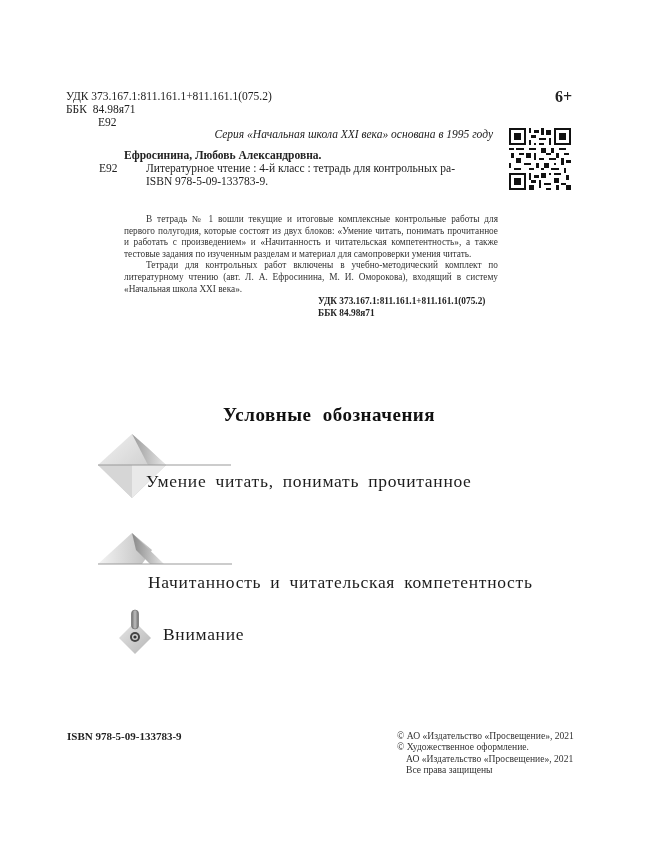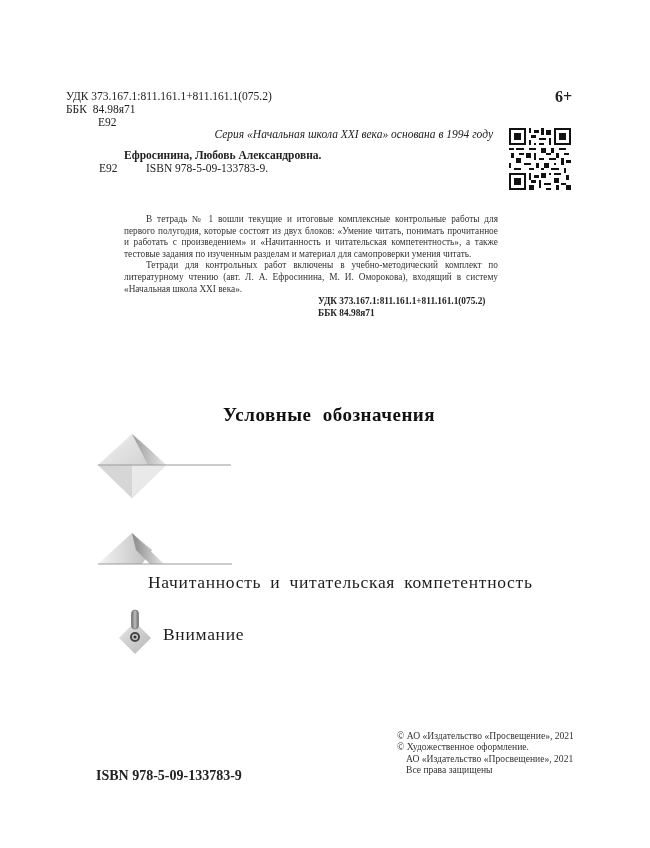--- a/index.html
+++ b/index.html
@@ -20,21 +20,21 @@
 <body>
 
 <div class="abs ser small" style="left:66px; top:90px; width:300px;">
   <div>УДК 373.167.1:811.161.1+811.161.1(075.2)</div>
   <div style="word-spacing:3px;">ББК 84.98я71</div>
   <div style="padding-left:32px;">Е92</div>
 </div>
 
 <div class="abs ser bold" style="left:555px; top:88px; font-size:16px;">6+</div>
 
-<div class="abs ser small ital" style="left:171px; top:128px; width:322px; text-align:right;">Серия «Начальная школа XXI века» основана в 1994 году</div>
+<div class="abs ser small ital" style="left:171px; top:128px; width:322px; text-align:right;">Серия «Начальная школа XXI века» основана в 1995 году</div>
 
 <div class="abs qr" style="left:509px; top:128px;">
   <svg width="62" height="62" viewBox="0 0 25 25" shape-rendering="crispEdges">
     <rect width="25" height="25" fill="#fff"></rect>
     <g fill="#111">
       <rect x="0" y="0" width="7" height="7"></rect>
         <rect x="1" y="1" width="5" height="5" fill="#fff"></rect>
         <rect x="2" y="2" width="3" height="3"></rect>
       <rect x="18" y="0" width="7" height="7"></rect>
         <rect x="19" y="1" width="5" height="5" fill="#fff"></rect>
@@ -95,20 +95,21 @@
         <rect x="15" y="24" width="2" height="1"></rect>
         <rect x="19" y="23" width="1" height="2"></rect>
         <rect x="23" y="23" width="2" height="2"></rect>
     </g>
   </svg>
 </div>
 
 <div class="abs ser small bold" style="left:124px; top:149px;">Ефросинина, Любовь Александровна.</div>
 <div class="abs ser small" style="left:99px; top:162px;">Е92</div>
 <div class="abs ser small biblio" style="left:124px; top:162px; width:374px;">
+  <p style="padding-left:22px;">Литературное чтение : 4-й класс : тетрадь для контрольных ра-</p>
   <p style="padding-left:22px;">ISBN 978-5-09-133783-9.</p>
 </div>
 
 <div class="abs ser tiny annot" style="left:124px; top:214px; width:374px;">
   <p>В тетрадь № 1 вошли текущие и итоговые комплексные контрольные работы для первого полугодия, которые состоят из двух блоков: «Умение читать, понимать прочитанное и работать с произведением» и «Начитанность и читательская компетентность», а также тестовые задания по изученным разделам и материал для самопроверки умения читать.</p>
   <p>Тетради для контрольных работ включены в учебно-методический комплект по литературному чтению (авт. Л. А. Ефросинина, М. И. Оморокова), входящий в систему «Начальная школа XXI века».</p>
 </div>
 
 <div class="abs ser bold" style="left:318px; top:296px; font-size:9.3px; line-height:11.6px; color:#222;">
   <div>УДК 373.167.1:811.161.1+811.161.1(075.2)</div>
@@ -131,20 +132,21 @@
     </defs>
     <polygon points="2,33 36,2 70,33 36,66" fill="url(#g1)"></polygon>
     <polygon points="36,2 52,16 70,33 52,33" fill="url(#g2)"></polygon>
     <polygon points="2,33 36,33 36,66" fill="#d6d6d6"></polygon>
     <polygon points="36,33 70,33 36,66" fill="#e9e9e9"></polygon>
     <line x1="2" y1="33" x2="135" y2="33" stroke="#9a9a9a" stroke-width="1.2"></line>
   </svg>
 </div>
 
 <div class="abs ser big" style="left:146px; top:470px;">
+  <div>Умение читать, понимать прочитанное</div>
 </div>
 
 <div class="abs" style="left:96px; top:530px; width:140px; height:40px;">
   <svg width="140" height="40" viewBox="0 0 140 40">
     <defs>
       <linearGradient id="g3" x1="0" y1="0" x2="1" y2="0">
         <stop offset="0" stop-color="#f4f4f4"></stop>
           <stop offset="1" stop-color="#bcbcbc"></stop>
       </linearGradient>
       <linearGradient id="g4" x1="0" y1="0" x2="1" y2="0">
@@ -176,20 +178,20 @@
     <polygon points="21,14 37,30 21,46 5,30" fill="url(#g5)"></polygon>
     <rect x="17.5" y="2" width="7" height="19" rx="3.5" fill="url(#g6)" stroke="#666" stroke-width="0.6"></rect>
     <circle cx="21" cy="29" r="5" fill="#444"></circle>
     <circle cx="21" cy="29" r="3" fill="#cfcfcf"></circle>
     <circle cx="21" cy="29" r="1.6" fill="#333"></circle>
   </svg>
 </div>
 
 <div class="abs ser big" style="left:163px; top:623px;">Внимание</div>
 
-<div class="abs ser bold" style="left:67px; top:768px; font-size:14px;margin-left:29px;">ISBN 978-5-09-133783-9</div>
+<div class="abs ser bold" style="left:67px; top:730px; font-size:11px;">ISBN 978-5-09-133783-9</div>
 
 <div class="abs ser" style="left:397px; top:730px; font-size:9.6px; line-height:11.4px; color:#333;">
   <div>© АО «Издательство «Просвещение», 2021</div>
   <div>© Художественное оформление.</div>
   <div style="padding-left:9px;">АО «Издательство «Просвещение», 2021</div>
   <div style="padding-left:9px;">Все права защищены</div>
 </div>
 
 </body></html>

